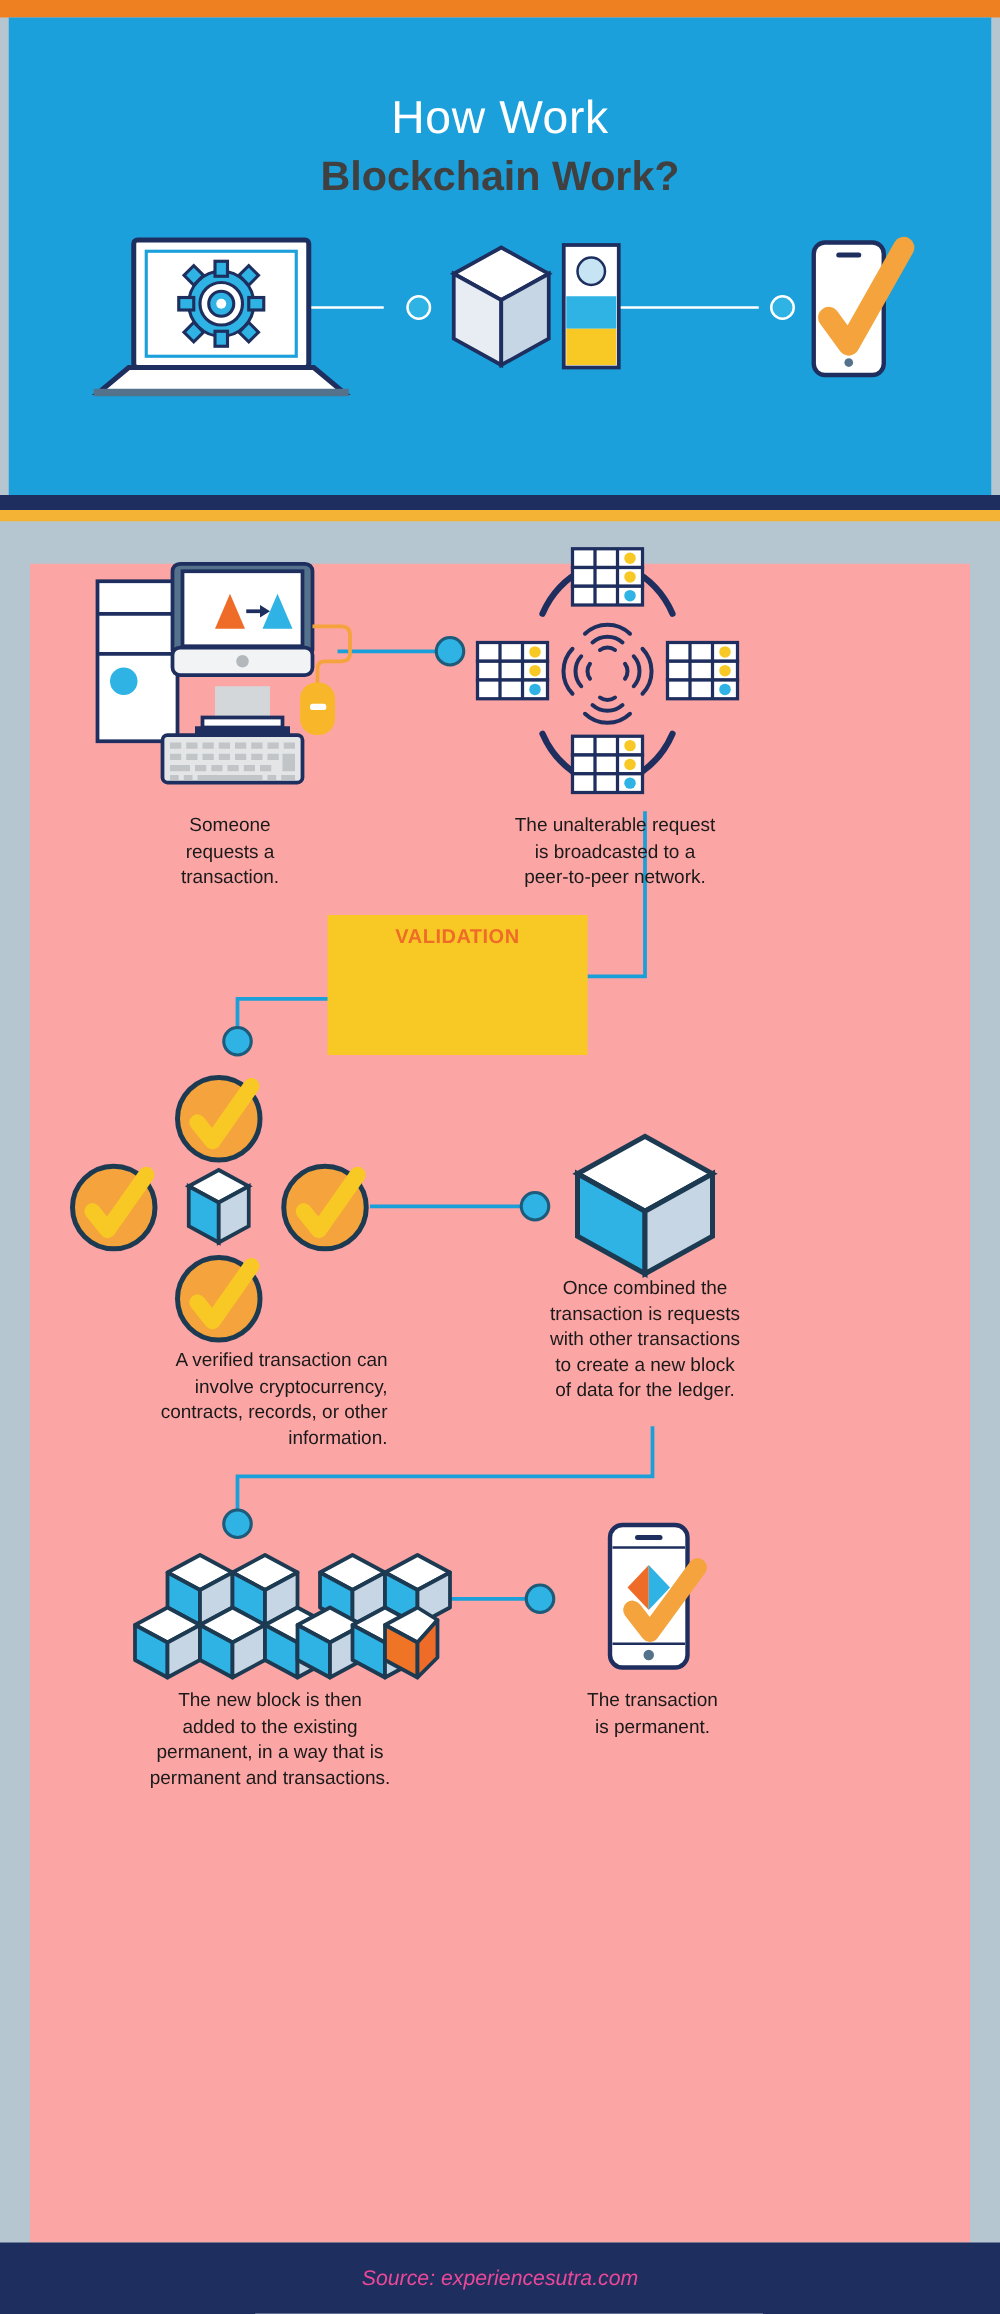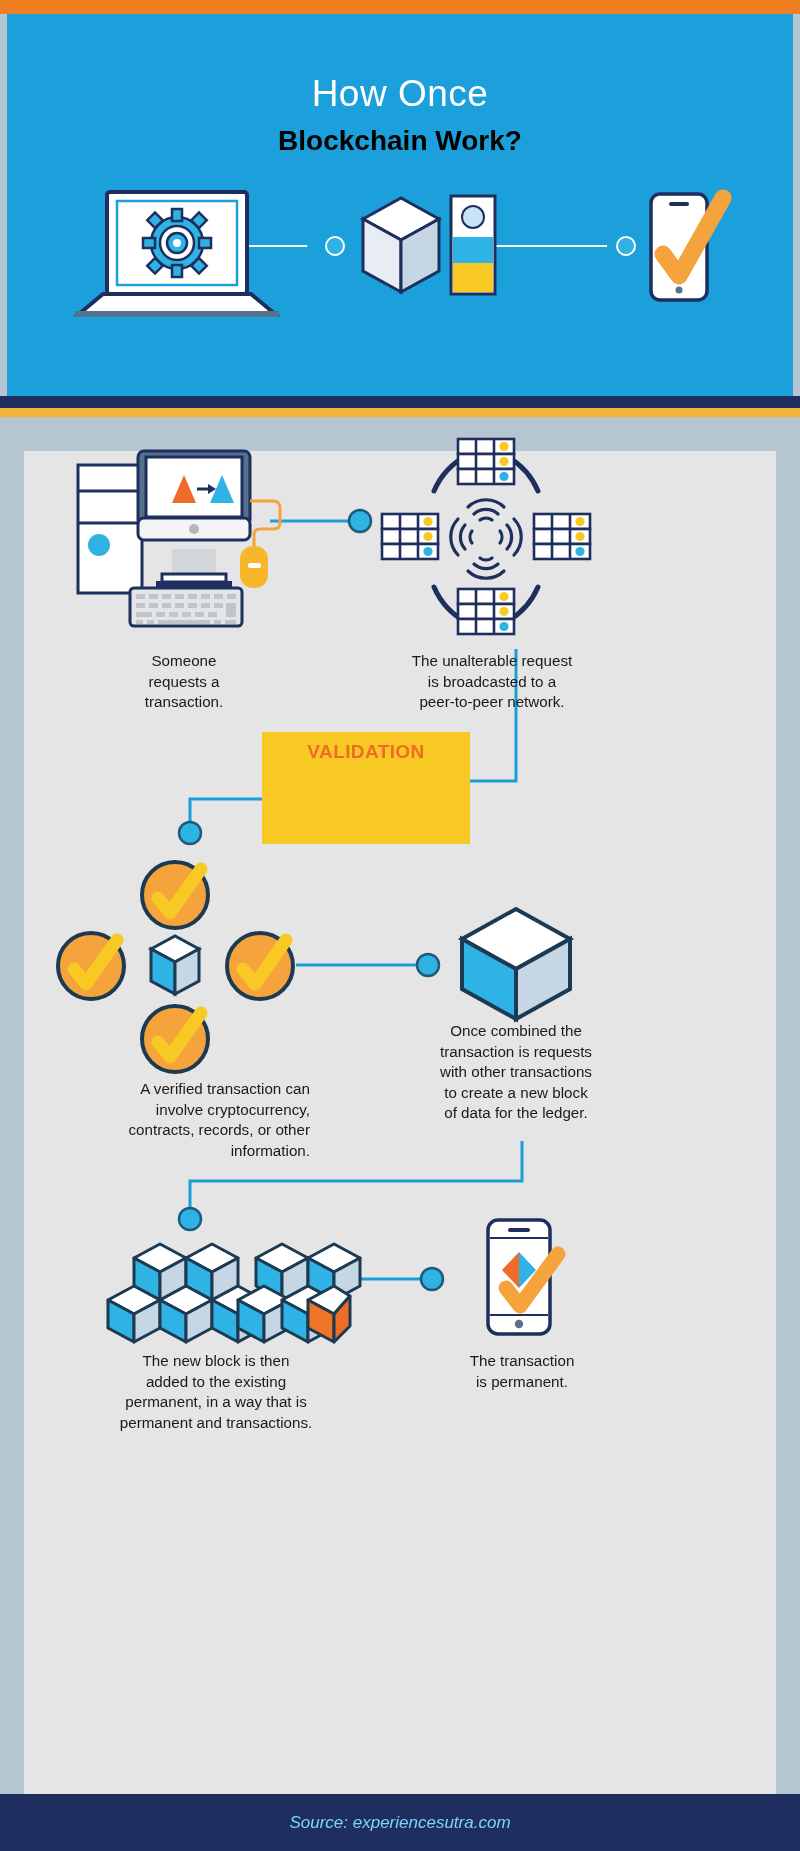--- a/index.html
+++ b/index.html
@@ -18,80 +18,80 @@
   .header {
     position: absolute; left: 7px; top: 14px; width: 786px; height: 382px;
     background: #1ba0db;
   }
   .title-wrap { position: absolute; left: 0; top: 58px; width: 786px; text-align: center; }
   .title-line1 {
     color: #ffffff; font-size: 37px; font-weight: 300; letter-spacing: 0.5px;
     line-height: 44px; font-family: "Liberation Sans", sans-serif;
   }
   .title-line2 {
-    color: #000000; font-size: 28px; font-weight: bold; letter-spacing: 0px;
+    color: #404040; font-size: 33px; font-weight: bold; letter-spacing: 0px;
     line-height: 46px; margin-top: 2px;
   }
 
   .hero { position: absolute; left: 0; top: 170px; width: 786px; height: 120px; }
 
   
   .stripe-navy { position: absolute; left: 0; top: 396px; width: 800px; height: 12px; background: #1e2e5e; }
   .stripe-yellow { position: absolute; left: 0; top: 408px; width: 800px; height: 9px; background: #f5b335; }
 
   
   .card {
     position: absolute; left: 24px; top: 451px; width: 752px; height: 1343px;
-    background: #e5e5e5;
+    background: #fca5a5;
   }
 
   
   .footer {
     position: absolute; left: 0; top: 1794px; width: 800px; height: 57px;
     background: #1e2e5e; display: flex; align-items: center; justify-content: center;
   }
   .footer-text {
-    color: #7dd3fc; font-size: 17px; font-style: italic;
+    color: #ec4899; font-size: 17px; font-style: italic;
     font-family: "Liberation Sans", sans-serif;
   }
 
   
   .cap {
     position: absolute; text-align: center; color: #1a1a1a;
     font-size: 15.2px; line-height: 20.5px;
     font-family: "Liberation Sans", sans-serif;
   }
 
   
   .valbox {
     position: absolute; left: 262px; top: 732px; width: 208px; height: 112px;
     background: #f8c825; text-align: center;
   }
   .valbox .vtitle {
-    color: #ef6c28; font-size: 19px; font-weight: bold; letter-spacing: .4px;
+    color: #ef6c28; font-size: 16px; font-weight: bold; letter-spacing: .4px;
     margin-top: 9px;
   }
   .valbox .vbody {
     color: #141414; font-size: 13.2px; font-weight: bold; line-height: 17.5px;
     margin-top: 4px; padding: 0 6px;
   }
 
   svg { display: block; overflow: visible; }
   .abs { position: absolute; }
 </style>
 </head>
 <body>
 
 <div id="page">
 
   <div class="top-bar"></div>
 
   <div class="header">
     <div class="title-wrap">
-      <div class="title-line1">How Once</div>
+      <div class="title-line1">How Work</div>
       <div class="title-line2">Blockchain Work?</div>
     </div>
 
     <div class="hero">
       <svg width="786" height="130" viewBox="0 0 786 130">
 
         <line x1="215" y1="62" x2="300" y2="62" stroke="#ffffff" stroke-width="2"></line>
         <line x1="470" y1="62" x2="600" y2="62" stroke="#ffffff" stroke-width="2"></line>
 
         <g>

